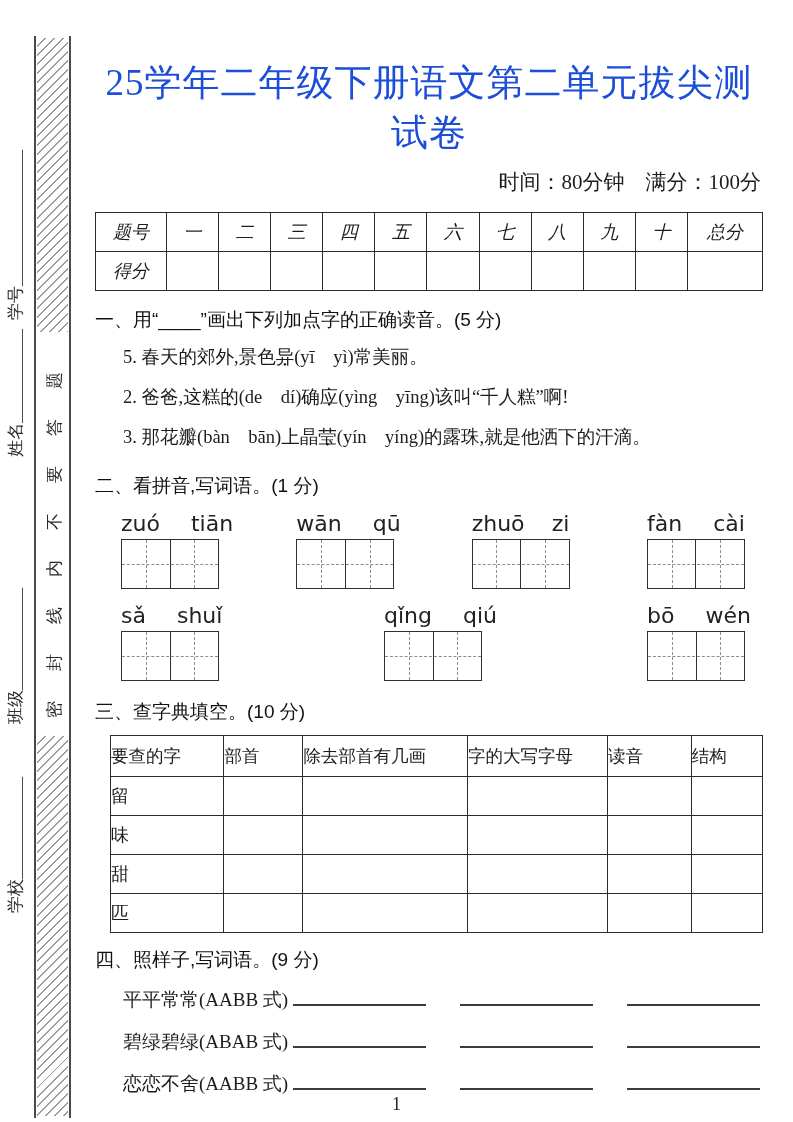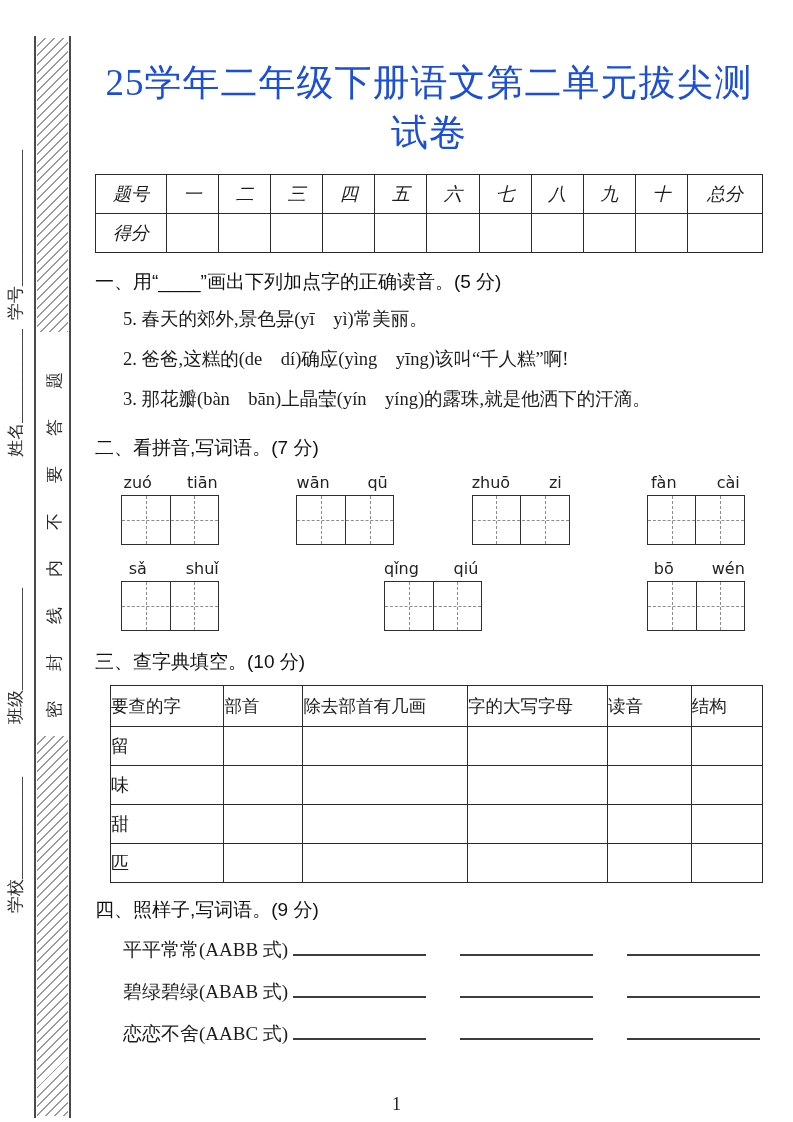--- a/index.html
+++ b/index.html
@@ -28,21 +28,21 @@
   .scoretbl td.last{width:74px;}
   .sec-head{margin-top:16px;font-size:19px;font-weight:normal;
             font-family:"Liberation Sans","DejaVu Sans",sans-serif;color:#111;}
   .items{margin-top:4px;margin-left:28px;font-size:18.5px;}
   .items .line{line-height:40px;white-space:pre-wrap;}
   .du{position:relative;display:inline-block;}
   .du::after{content:"•";position:absolute;left:50%;bottom:-0.62em;transform:translateX(-50%);
              font-size:11px;color:#111;}
   .pin-row{margin-top:12px;display:flex;justify-content:space-between;padding:0 18px 0 26px;}
   .pgroup{width:98px;}
-  .plabel{display:flex;font-family:"DejaVu Sans",sans-serif;font-size:16px;color:#222;margin-bottom:3px;gap:31px;}
+  .plabel{display:flex;font-family:"DejaVu Sans",sans-serif;font-size:22px;color:#222;margin-bottom:3px;gap:31px;}
   .plabel span{width:50%;text-align:center;}
   .pbox{position:relative;width:98px;height:50px;border:1.7px solid #2f2f2f;display:flex;box-sizing:border-box;}
   .pcell{flex:1;position:relative;}
   .pcell::before{content:"";position:absolute;left:50%;top:0;bottom:0;border-left:1px dashed #8d8d8d;}
   .pcell + .pcell{border-left:1.7px solid #2f2f2f;}
   .hmid{position:absolute;left:0;right:0;top:50%;border-top:1px dashed #8d8d8d;}
   .dicttbl{margin-top:10px;margin-left:15px;table-layout:fixed;}
   .dicttbl td{border:1.6px solid #2b2b2b;text-align:left;padding:0;}
   .dicttbl .hrow td{height:40px;font-size:17.5px;}
   .dicttbl .brow td{height:38px;font-size:18px;}
@@ -63,20 +63,21 @@
   <div class="hatch bottom"></div>
   <div class="vfield" style="left:15px;top:235px;">学号________________</div>
   <div class="vfield" style="left:15px;top:393px;">姓名___________</div>
   <div class="vfield" style="left:15px;top:656px;">班级____________</div>
   <div class="vfield" style="left:15px;top:845px;">学校____________</div>
   <div class="sealtext">密封线内不要答题</div>
 
   <div class="content">
 
     <div class="title">25学年二年级下册语文第二单元拔尖测试卷</div>
+    <div class="meta">时间：80分钟　满分：100分</div>
 
     <table class="scoretbl">
       <tbody>
           <tr>
         <td class="first">题号</td>
         <td>一</td>
         <td>二</td>
         <td>三</td>
         <td>四</td>
         <td>五</td>
@@ -104,21 +105,21 @@
     </tbody>
       </table>
 
     <div class="sec-head">一、用“____”画出下列加点字的正确读音。(5 分)</div>
     <div class="items">
       <div class="line"><span>5. 春天的郊外,景色</span><span class="du">异</span><span>(yī　yì)常美丽。</span></div>
       <div class="line"><span>2. 爸爸,这糕</span><span class="du">的</span><span>(de　dí)确</span><span class="du">应</span><span>(yìng　yīng)该叫“千人糕”啊!</span></div>
       <div class="line"><span>3. 那花</span><span class="du">瓣</span><span>(bàn　bān)上晶</span><span class="du">莹</span><span>(yín　yíng)的露珠,就是他洒下的汗滴。</span></div>
     </div>
 
-    <div class="sec-head">二、看拼音,写词语。(7 分)</div>
+    <div class="sec-head">二、看拼音,写词语。(1 分)</div>
     <div class="pin-row">
       <div class="pgroup">
         <div class="plabel">
             <span>zuó</span>
             <span>tiān</span>
           </div>
         <div class="pbox">
             <div class="pcell"></div>
             <div class="pcell"></div>
             <div class="hmid"></div>
@@ -237,19 +238,19 @@
             <td></td>
             <td></td>
       </tr>
     </tbody>
       </table>
 
     <div class="sec-head" style="margin-top:14px;">四、照样子,写词语。(9 分)</div>
     <div class="s4rows">
       <div class="s4row"><span>平平常常(AABB 式)</span><span class="blank b1"></span><span class="blank"></span><span class="blank"></span></div>
       <div class="s4row"><span>碧绿碧绿(ABAB 式)</span><span class="blank b1"></span><span class="blank"></span><span class="blank"></span></div>
-      <div class="s4row"><span>恋恋不舍(AABC 式)</span><span class="blank b1"></span><span class="blank"></span><span class="blank"></span></div>
+      <div class="s4row"><span>恋恋不舍(AABB 式)</span><span class="blank b1"></span><span class="blank"></span><span class="blank"></span></div>
     </div>
 
   </div>
 
   <div class="pagenum">1</div>
 </div>
 
 </body></html>

